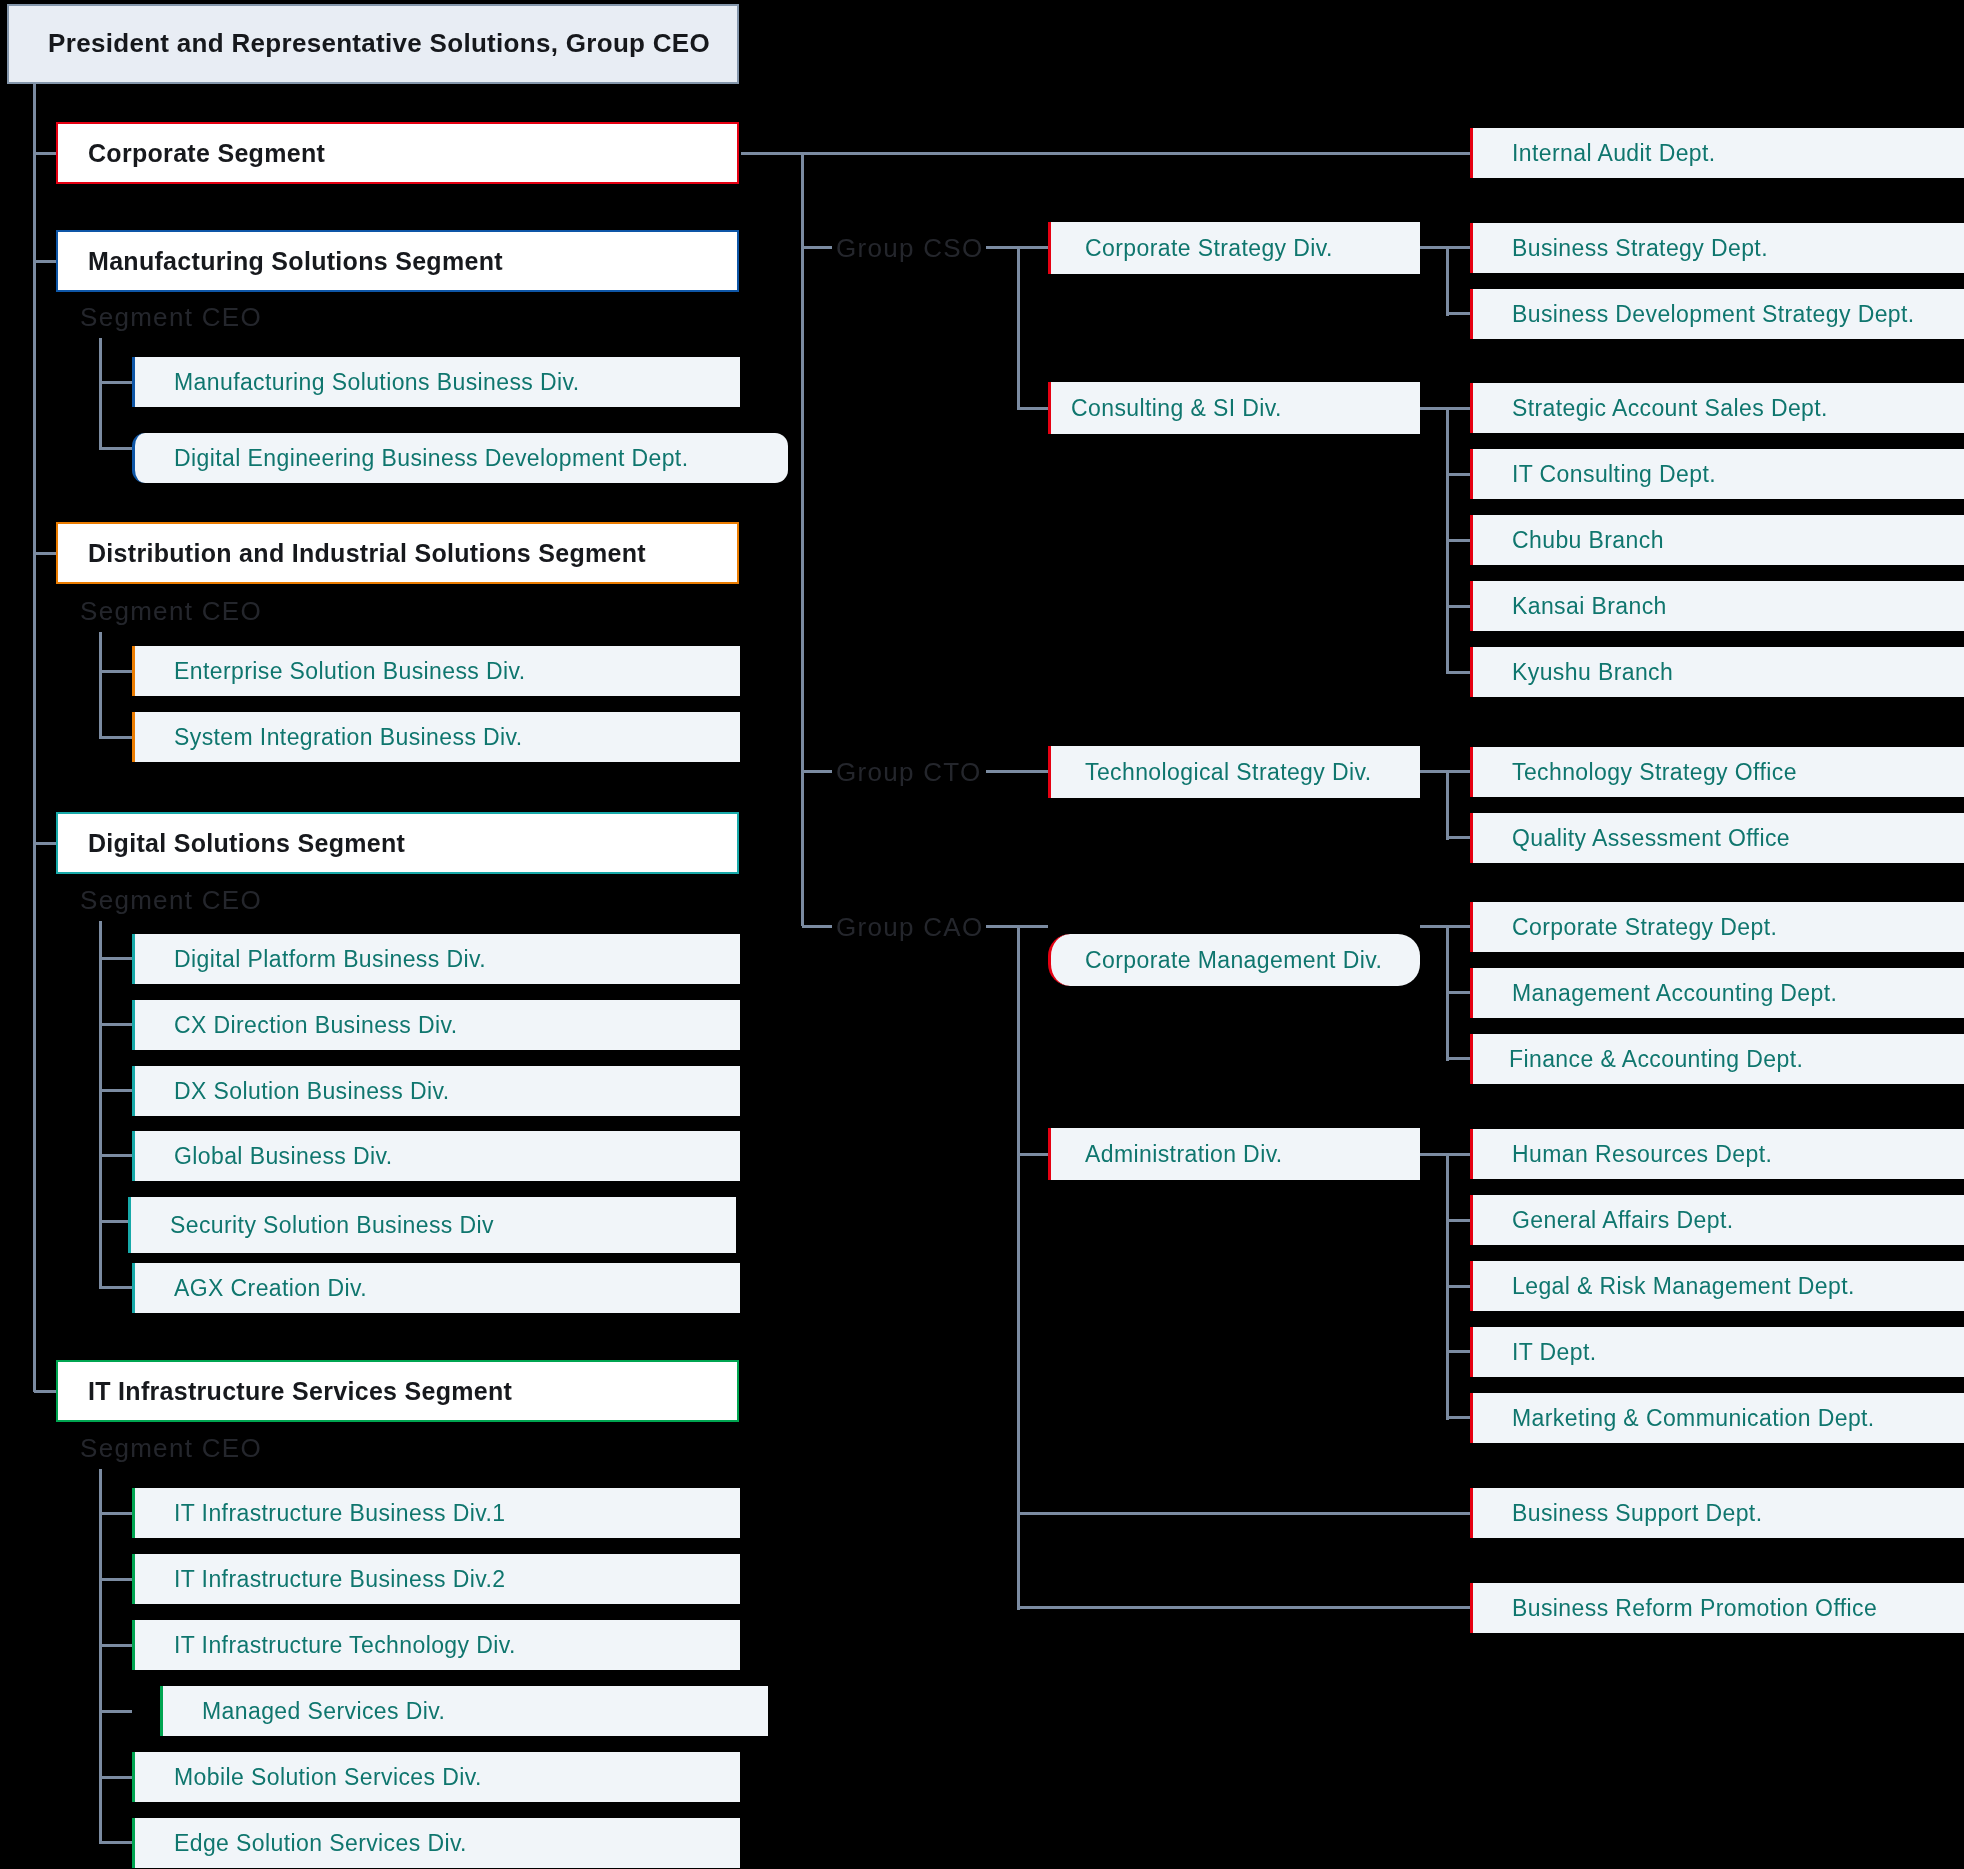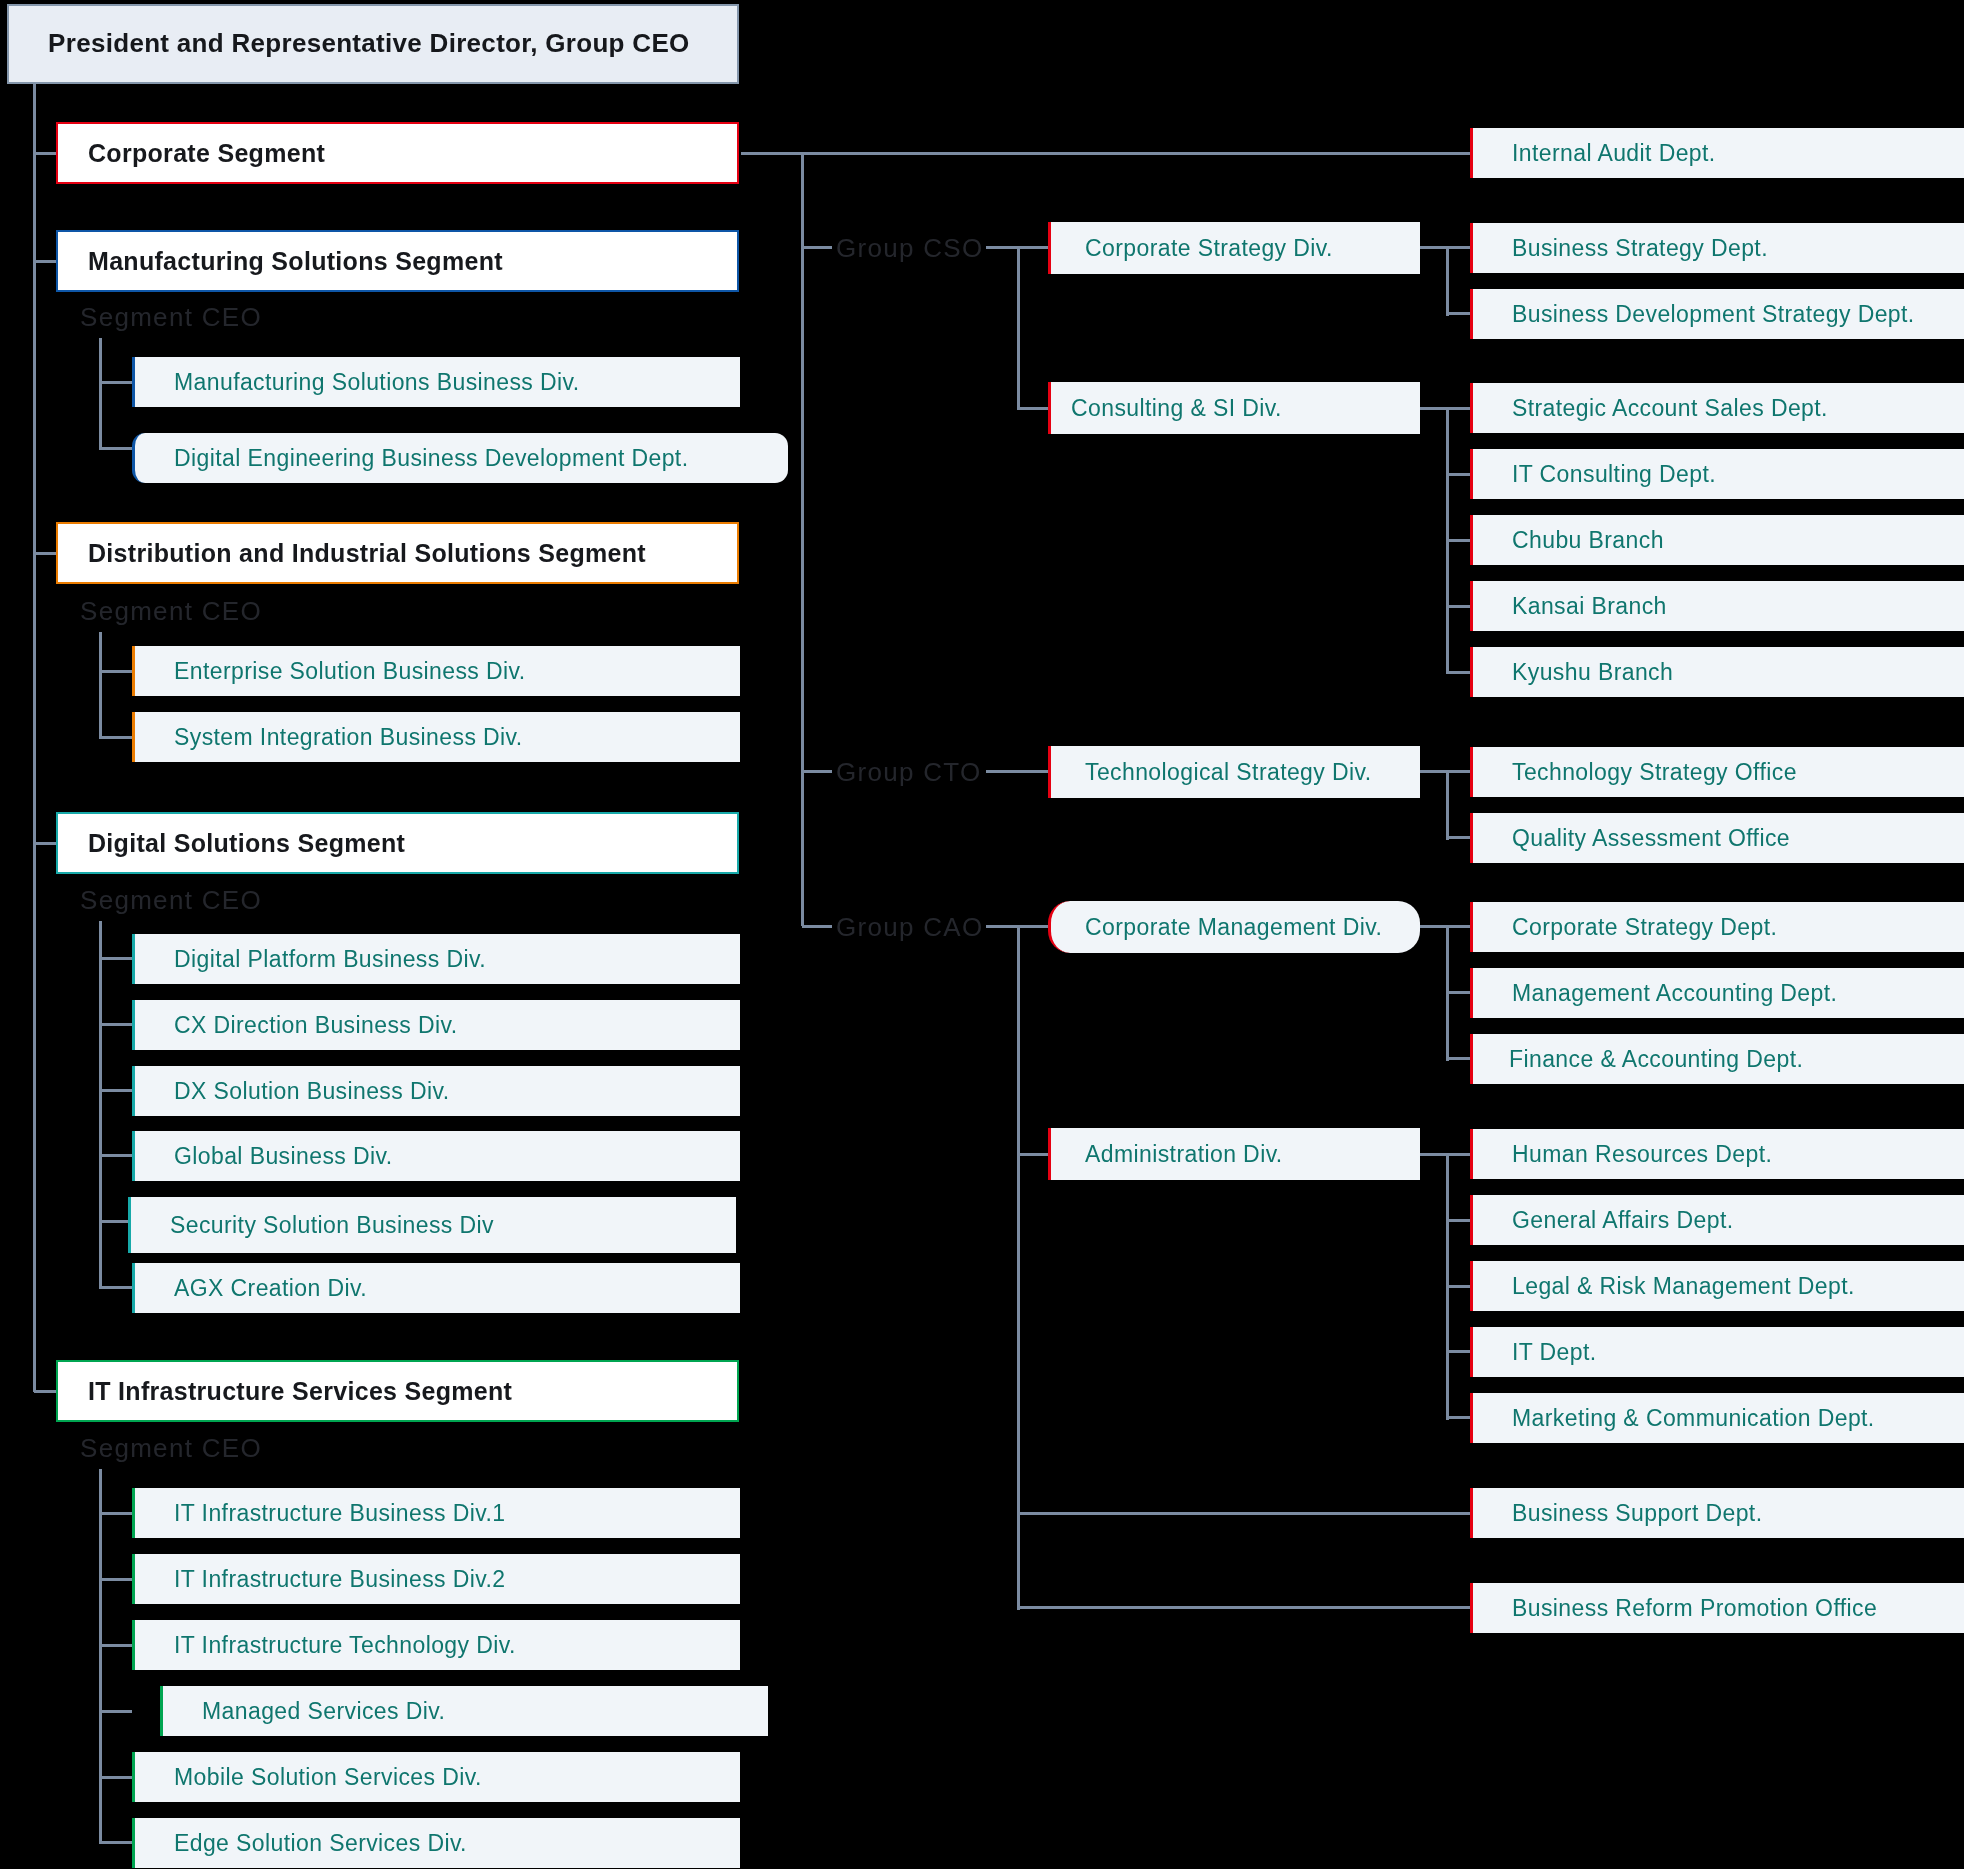--- a/index.html
+++ b/index.html
@@ -55,21 +55,21 @@
     color: #24262c;
     letter-spacing: 1.3px;
     white-space: nowrap;
   }
 </style>
 </head>
 <body>
 
 <div id="canvas">
   <div class="box ceo-box" id="ceo-box" style="left:7.1px; top:3.6px; width:732px; height:80px;">
-    <span>President and Representative Director, Group CEO</span>
+    <span>President and Representative Solutions, Group CEO</span>
   </div>
 <div class="line" style="left: 33px; top: 84px; width: 2.7px; height: 1308px; background: rgb(123, 139, 161);"></div>
     <div class="line" style="left: 34px; top: 152px; width: 22px; height: 2.7px; background: rgb(123, 139, 161);"></div>
     <div class="line" style="left: 34px; top: 260px; width: 22px; height: 2.7px; background: rgb(123, 139, 161);"></div>
     <div class="line" style="left: 99px; top: 338px; width: 2.7px; height: 112px; background: rgb(123, 139, 161);"></div>
     <div class="line" style="left: 101px; top: 381px; width: 31px; height: 2.7px; background: rgb(123, 139, 161);"></div>
     <div class="line" style="left: 101px; top: 447px; width: 31px; height: 2.7px; background: rgb(123, 139, 161);"></div>
     <div class="line" style="left: 34px; top: 552px; width: 22px; height: 2.7px; background: rgb(123, 139, 161);"></div>
     <div class="line" style="left: 99px; top: 632px; width: 2.7px; height: 107px; background: rgb(123, 139, 161);"></div>
     <div class="line" style="left: 101px; top: 670px; width: 31px; height: 2.7px; background: rgb(123, 139, 161);"></div>
@@ -218,21 +218,21 @@
     <div class="line" style="left: 802px; top: 925px; width: 30px; height: 2.7px; background: rgb(123, 139, 161);"></div>
     <div class="line" style="left: 986px; top: 925px; width: 62px; height: 2.7px; background: rgb(123, 139, 161);"></div>
     <div class="line" style="left: 1017px; top: 927px; width: 2.7px; height: 683px; background: rgb(123, 139, 161);"></div>
     <div class="line" style="left: 1019px; top: 1153px; width: 29px; height: 2.7px; background: rgb(123, 139, 161);"></div>
     <div class="line" style="left: 1019px; top: 1512px; width: 452px; height: 2.7px; background: rgb(123, 139, 161);"></div>
     <div class="line" style="left: 1019px; top: 1606px; width: 452px; height: 2.7px; background: rgb(123, 139, 161);"></div>
     <div class="line" style="left: 1420px; top: 925px; width: 50px; height: 2.7px; background: rgb(123, 139, 161);"></div>
     <div class="line" style="left: 1446px; top: 927px; width: 2.7px; height: 134px; background: rgb(123, 139, 161);"></div>
     <div class="line" style="left: 1447px; top: 991px; width: 23px; height: 2.7px; background: rgb(123, 139, 161);"></div>
     <div class="line" style="left: 1447px; top: 1057px; width: 23px; height: 2.7px; background: rgb(123, 139, 161);"></div>
-    <div class="box leaf-box div-box" style="left: 1048px; top: 901px; width: 372px; height: 52px; border-radius: 22px;">
+    <div class="box leaf-box div-box" style="left: 1048px; top: 934px; width: 372px; height: 52px; border-radius: 22px;">
       <span>Corporate Management Div.</span>
     </div>
     <div class="box leaf-box" style="left: 1470px; top: 902px; width: 494px; height: 50px;">
       <span>Corporate Strategy Dept.</span>
     </div>
     <div class="box leaf-box" style="left: 1470px; top: 968px; width: 494px; height: 50px;">
       <span>Management Accounting Dept.</span>
     </div>
     <div class="box leaf-box" style="left: 1470px; top: 1034px; width: 494px; height: 50px; padding-left: 36px;">
       <span>Finance &amp; Accounting Dept.</span>

